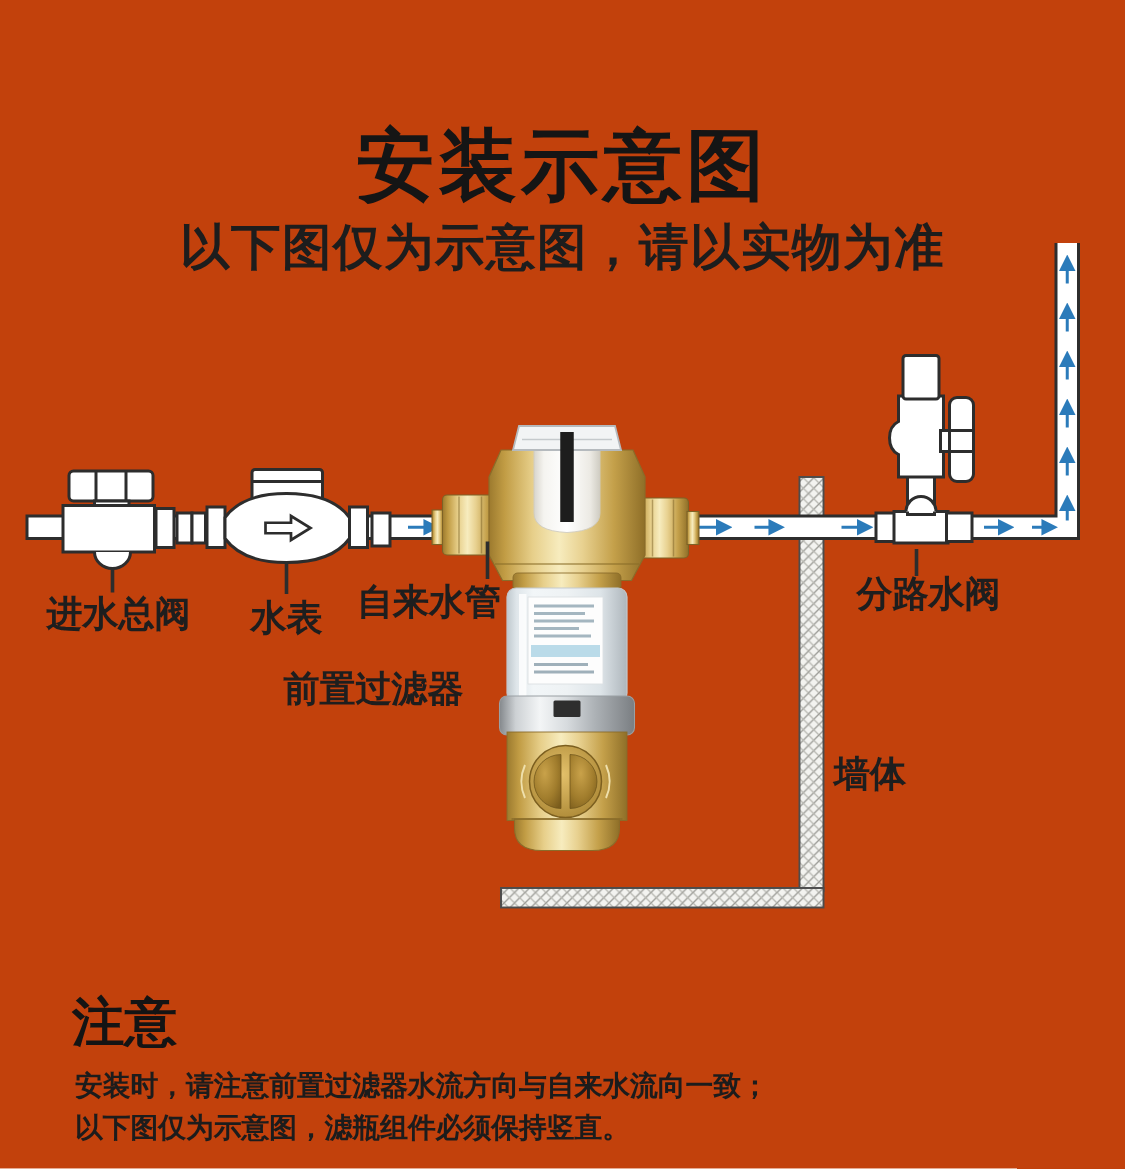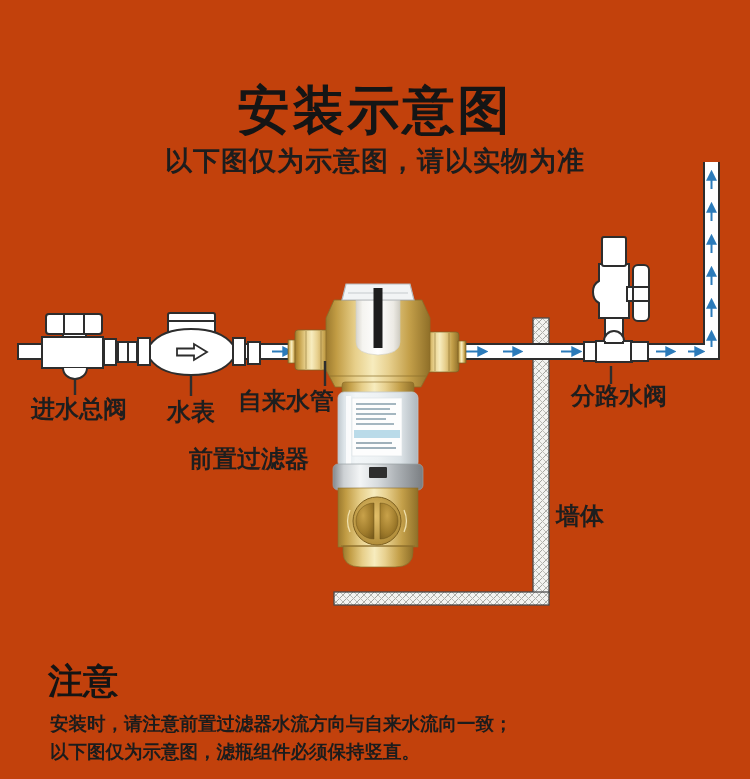--- a/index.html
+++ b/index.html
@@ -1,21 +1,21 @@
 <!DOCTYPE html>
 <html><head>
 <meta charset="utf-8">
 <style>
   html,body{margin:0;padding:0;background:#fff;}
   .page{position:relative;width:750px;height:779px;background:#c2410c;overflow:hidden;
         font-family:"Liberation Sans","DejaVu Sans",sans-serif;color:#1b1b1b;}
   .title{position:absolute;top:76px;left:0;width:750px;text-align:center;
          font-size:52px;font-weight:700;letter-spacing:3px;color:#151515;}
   .subtitle{position:absolute;top:143px;left:0;width:750px;text-align:center;
-            font-size:27px;font-weight:600;letter-spacing:1px;color:#1d1d1d;}
+            font-size:33px;font-weight:600;letter-spacing:1px;color:#1d1d1d;}
   .diagram{position:absolute;top:0;left:0;}
   .note-heading{position:absolute;top:618px;left:48px;font-size:35px;font-weight:700;color:#141414;margin-top:40px;}
   .note-list{position:absolute;top:666px;left:50px;font-size:18.5px;font-weight:600;
              line-height:27.5px;color:#1c1c1c;margin-top:44px;}
   svg text{font-family:"Liberation Sans","DejaVu Sans",sans-serif;font-weight:600;
            font-size:24px;fill:#1e1e1e;}
 </style>
 </head>
 <body>
 

